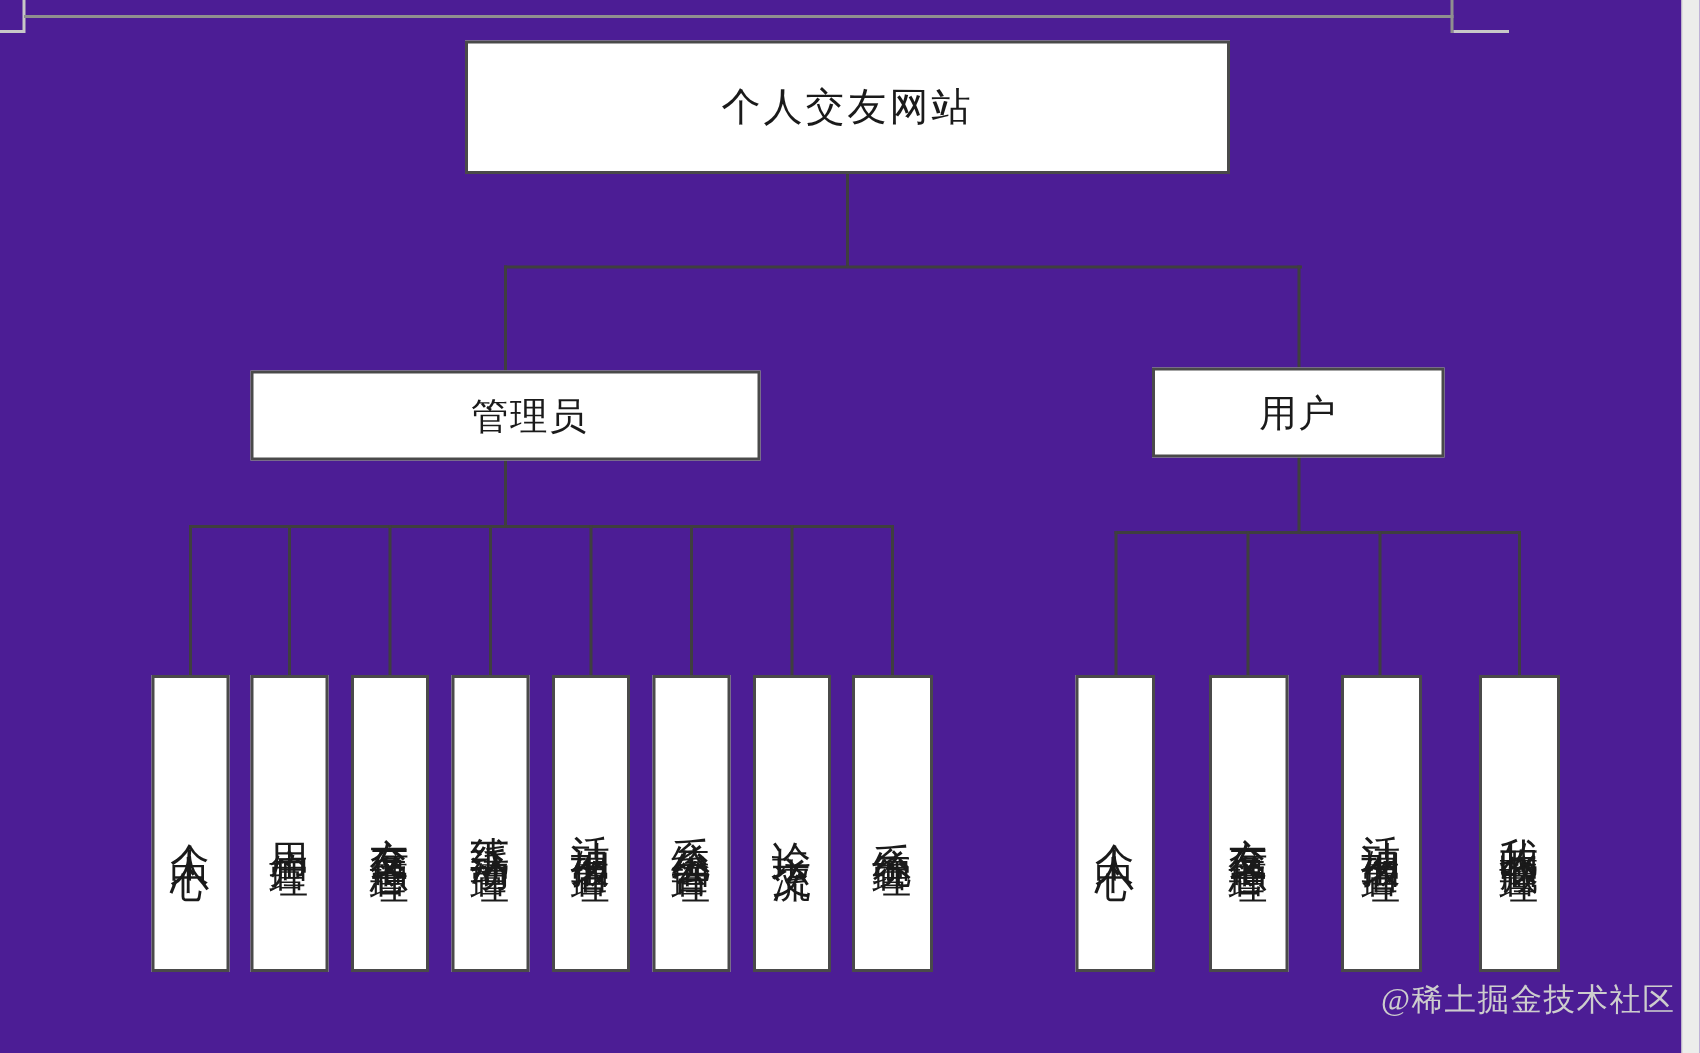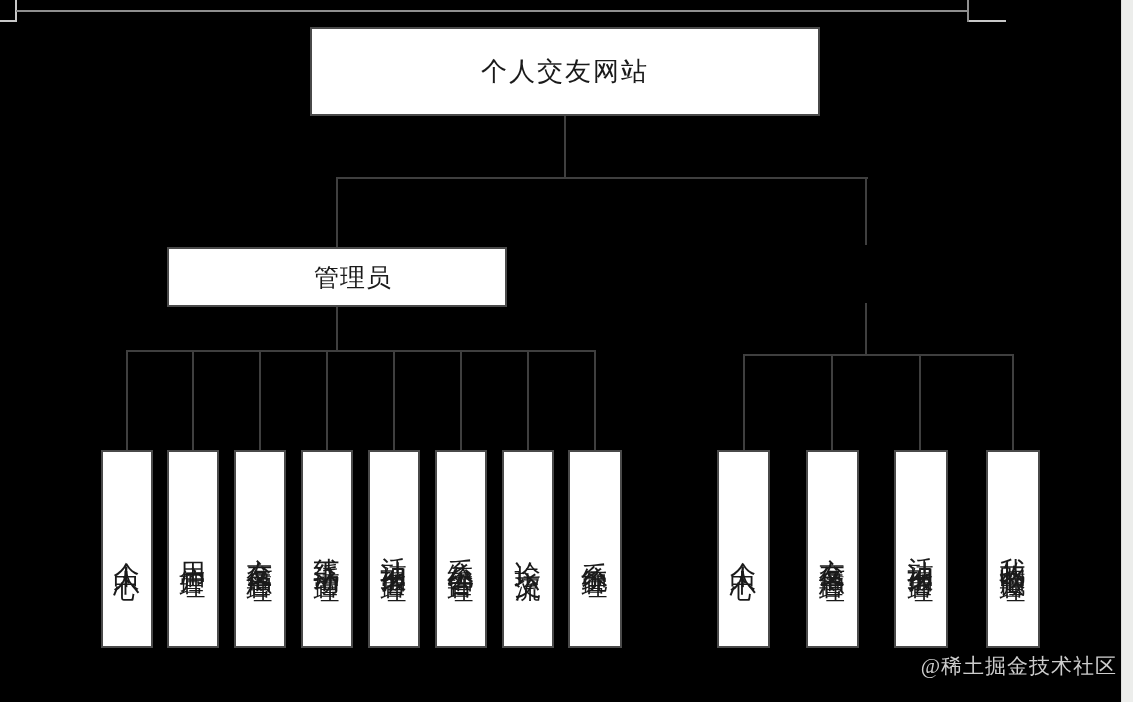--- a/index.html
+++ b/index.html
@@ -1,17 +1,17 @@
 <!DOCTYPE html>
 <html style="--border: #4a4a4a; --connector: #3f3f3f; --text: #1a1a1a; --watermark: #cdcdcd; --artifact_dark: #8f8f8f; --artifact_light: #c8c8c8; --scrollbar: #ecedeb;"><head>
 <meta charset="utf-8">
 <style>
   html,body{margin:0;padding:0;background:#ffffff;}
   .canvas{
-    position:relative;width:1133px;height:702px;background:#000000;
+    position:relative;width:1133px;height:702px;background:#4c1d95;
     font-family:"Liberation Sans","DejaVu Sans",sans-serif;overflow:hidden;
   }
   .node{
     position:absolute;box-sizing:border-box;background:#ffffff;
     border:2px solid var(--border,#4a4a4a);
     display:flex;align-items:center;justify-content:center;
     color:var(--text,#1a1a1a);
   }
   .hnode{font-size:25px;letter-spacing:1px;}
   .rootnode{font-size:26px;letter-spacing:2px;}
@@ -63,20 +63,21 @@
   <div class="line" style="left:865px;top:303px;width:2px;height:52px;"></div>
   <div class="line" style="left:743px;top:354px;width:271px;height:2px;"></div>
   <div class="line" style="left:743px;top:354px;width:2px;height:96px;"></div>
   <div class="line" style="left:831px;top:354px;width:2px;height:96px;"></div>
   <div class="line" style="left:919px;top:354px;width:2px;height:96px;"></div>
   <div class="line" style="left:1012px;top:354px;width:2px;height:96px;"></div>
 
   <div class="node rootnode" style="left:310px;top:27px;width:510px;height:89px;">个人交友网站</div>
 
   <div class="node hnode" style="left:167px;top:247px;width:340px;height:60px;padding-left:32px;">管理员</div>
+  <div class="node hnode" style="left:768px;top:245px;width:195px;height:60px;">用户</div>
 
   <div class="node vnode" style="left:101px;top:450px;width:52px;height:198px;">个人中心</div>
   <div class="node vnode" style="left:167px;top:450px;width:52px;height:198px;">用户管理</div>
   <div class="node vnode" style="left:234px;top:450px;width:52px;height:198px;">交友信息管理</div>
   <div class="node vnode" style="left:301px;top:450px;width:52px;height:198px;">线下活动管理</div>
   <div class="node vnode" style="left:368px;top:450px;width:52px;height:198px;">活动报名管理</div>
   <div class="node vnode" style="left:435px;top:450px;width:52px;height:198px;">系统公告管理</div>
   <div class="node vnode" style="left:502px;top:450px;width:52px;height:198px;">论坛交流</div>
   <div class="node vnode" style="left:568px;top:450px;width:54px;height:198px;">系统管理</div>
 

